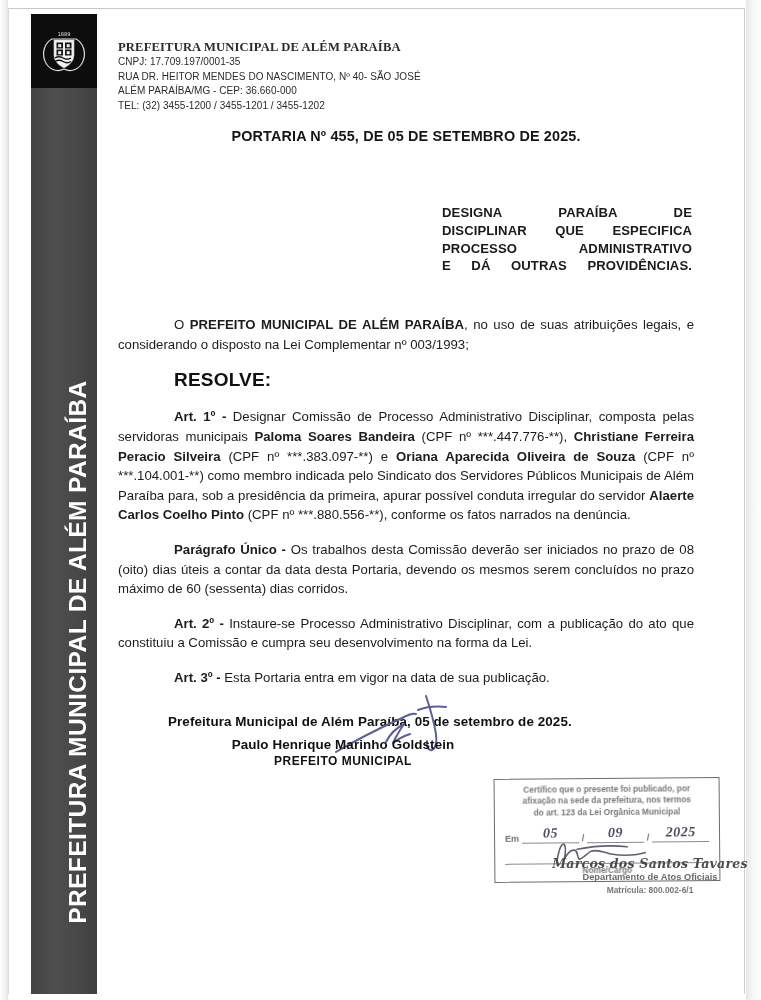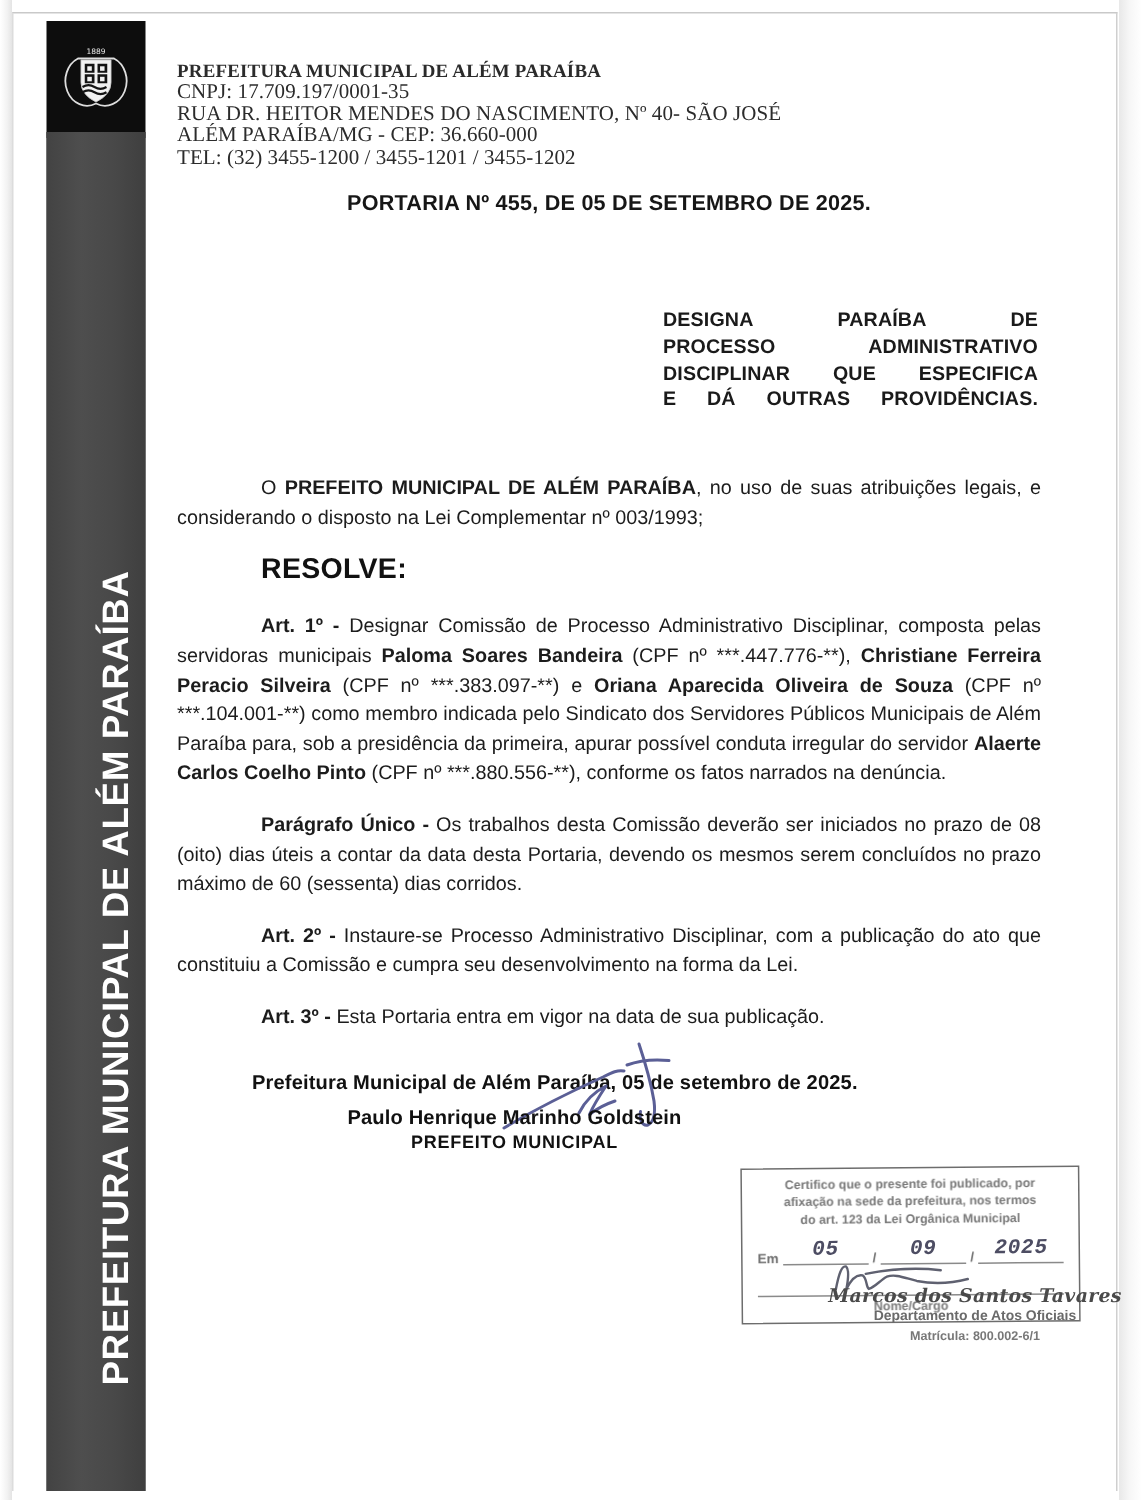--- a/index.html
+++ b/index.html
@@ -100,24 +100,24 @@
     color: #2b2b2b;
   }
   .lh-title {
     font-weight: 700;
     font-size: 12.6px;
     letter-spacing: 0.15px;
     line-height: 15px;
     font-family: "Liberation Serif", serif;
   }
   .lh-line {
-    font-size: 14px;
+    font-size: 10px;
     line-height: 14.6px;
     letter-spacing: 0.05px;
-    font-family: Liberation Serif, serif;
+    font-family: Liberation Sans, sans-serif;
   }
 
   
   .doc-body {
     position: absolute;
     left: 118px;
     top: 128px;
     width: 576px;
   }
   .portaria-title {
@@ -235,21 +235,21 @@
     color: #6f6f6f;
   }
   .stamp-date-row .lbl { filter: blur(0.2px); }
   .stamp-date-row .fill {
     flex: 1;
     border-bottom: 1px solid #8a8a8a;
     text-align: center;
     padding-bottom: 1px;
   }
   .hand {
-    font-family: Liberation Mono, monospace;
+    font-family: Liberation Serif, serif;
     font-style: italic;
     font-size: 14px;
     font-weight: 600;
     color: #4d4d63;
     letter-spacing: 0.5px;
   }
   .stamp-sign-line {
     position: absolute;
     left: 10px;
     top: 84px;
@@ -347,22 +347,22 @@
     <div class="lh-line">ALÉM PARAÍBA/MG - CEP: 36.660-000</div>
     <div class="lh-line">TEL: (32) 3455-1200 / 3455-1201 / 3455-1202</div>
   </div>
 
   <div class="doc-body">
 
     <div class="portaria-title">PORTARIA Nº 455, DE 05 DE SETEMBRO DE 2025.</div>
 
     <div class="ementa">
       <div>DESIGNA PARAÍBA DE</div>
+      <div>DISCIPLINAR QUE ESPECIFICA</div>
       <div>PROCESSO ADMINISTRATIVO</div>
-      <div>DISCIPLINAR QUE ESPECIFICA</div>
       <div class="last-line">E DÁ OUTRAS PROVIDÊNCIAS.</div>
     </div>
 
     <div style="height:40px"></div>
 
     <p class="para indent"><span>O </span><span class="b">PREFEITO MUNICIPAL DE ALÉM PARAÍBA</span><span>, no uso de suas atribuições legais, e considerando o disposto na Lei Complementar nº 003/1993;</span></p>
 
     <div class="resolve">RESOLVE:</div>
 
     <p class="para indent"><span class="b">Art. 1º - </span><span>Designar Comissão de Processo Administrativo Disciplinar, composta pelas servidoras municipais </span><span class="b">Paloma Soares Bandeira</span><span> (CPF nº ***.447.776-**), </span><span class="b">Christiane Ferreira Peracio Silveira</span><span> (CPF nº ***.383.097-**) e </span><span class="b">Oriana Aparecida Oliveira de Souza</span><span> (CPF nº ***.104.001-**) </span><span>como membro indicada pelo Sindicato dos Servidores Públicos Municipais de Além Paraíba para, sob a presidência da primeira, apurar possível conduta irregular do servidor </span><span class="b">Alaerte Carlos Coelho Pinto</span><span> (CPF nº ***.880.556-**), </span><span>conforme os fatos narrados na denúncia.</span></p>

